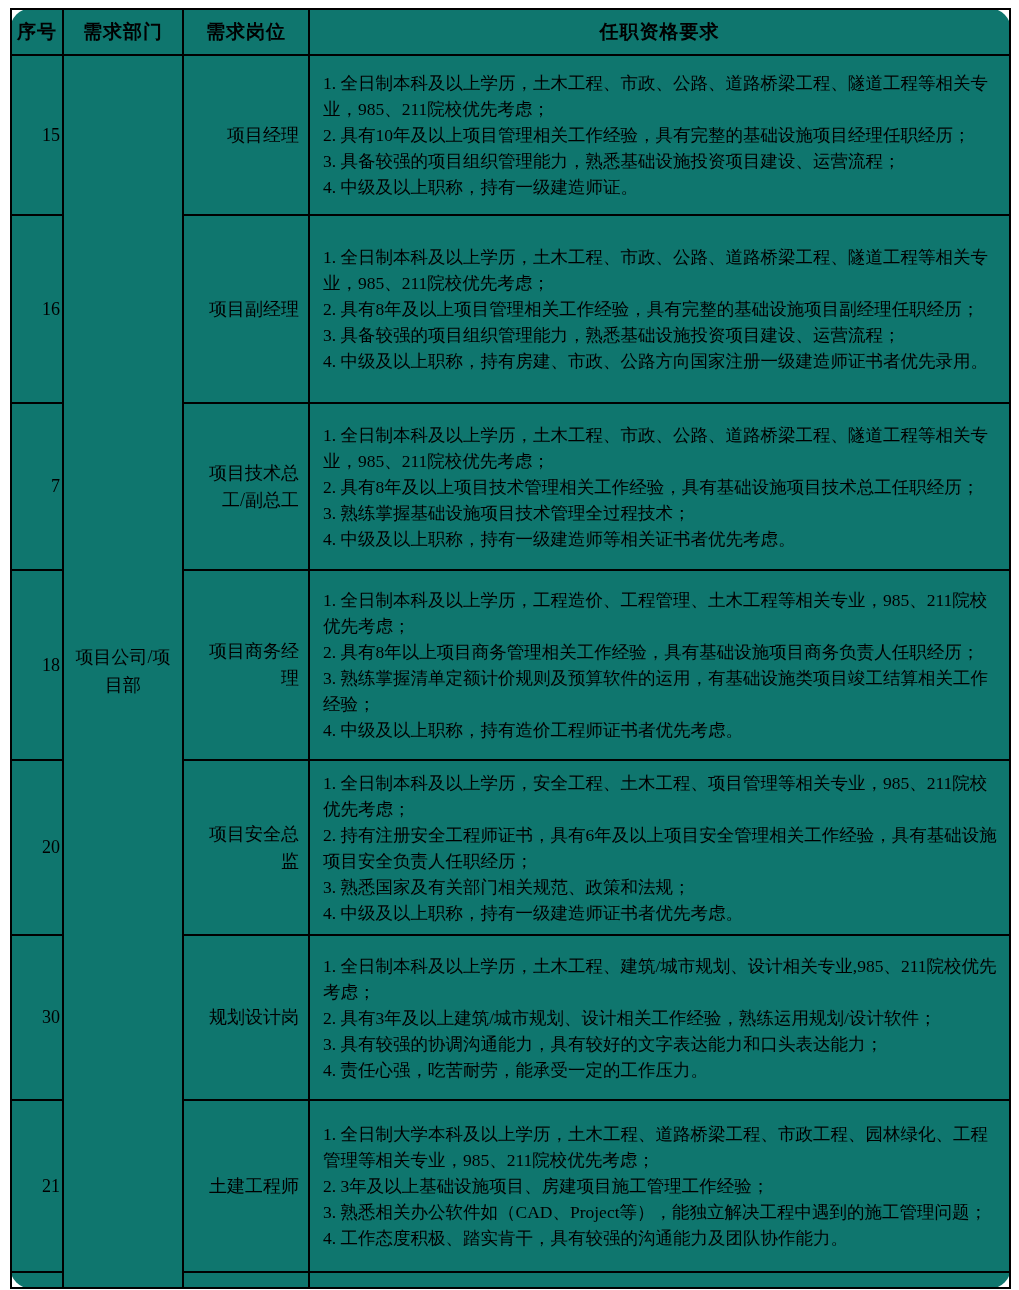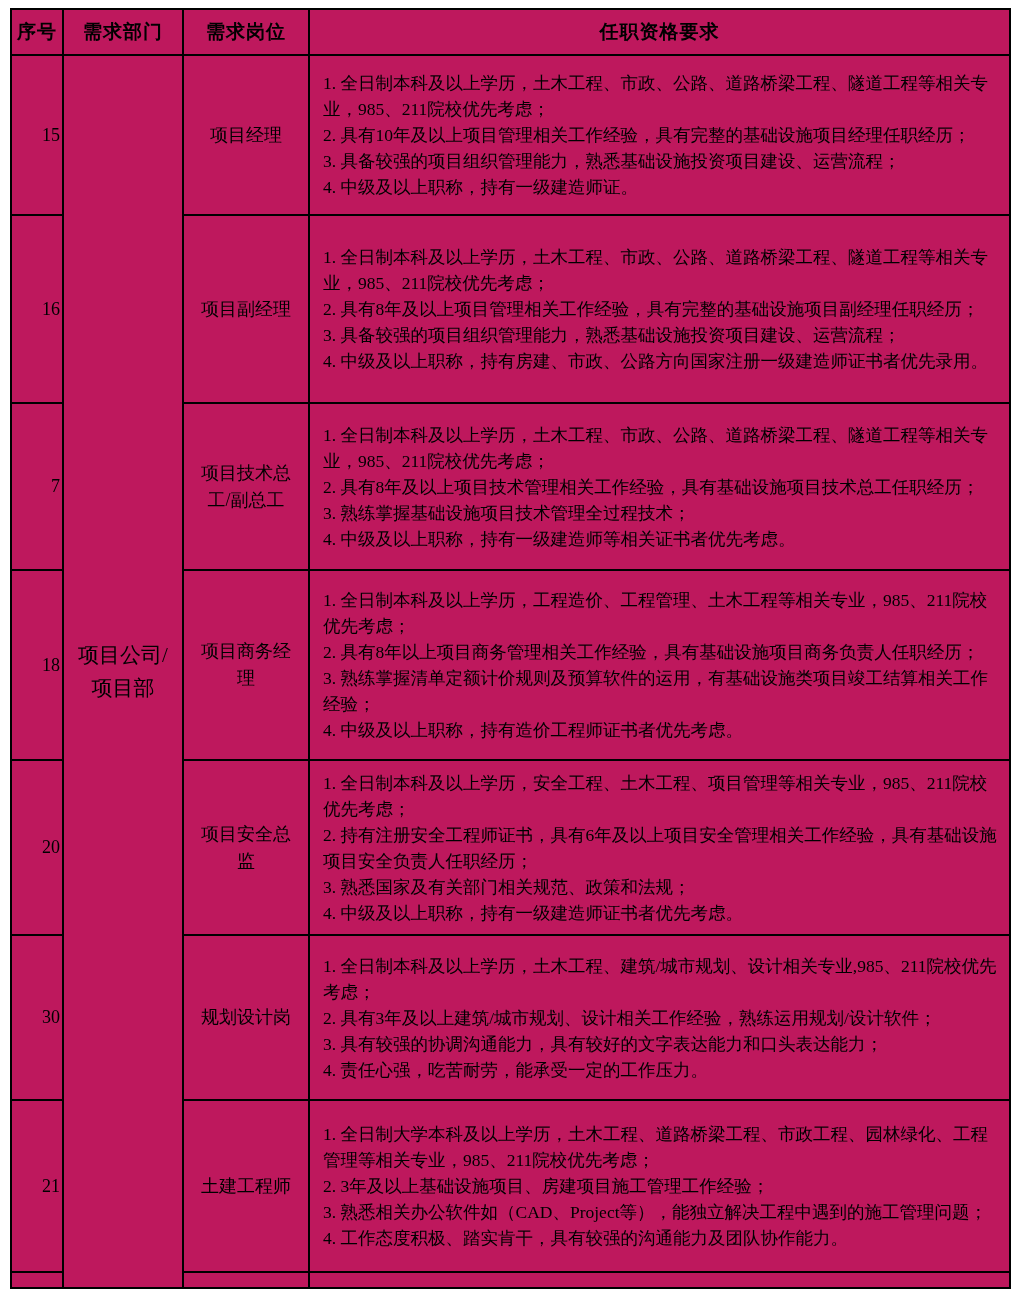--- a/index.html
+++ b/index.html
@@ -10,21 +10,22 @@
   }
   body {
     font-family: "Liberation Serif", "DejaVu Serif", serif;
     color: #000;
   }
   table.job-table {
     border-collapse: collapse;
     table-layout: fixed;
     width: 999px;
     margin: 8px 0 0 10px;
-    background: #be185d;
+    background: #0f766e;
+    border-radius: 22px;
   }
   col.c-no   { width: 52px; }
   col.c-dept { width: 120px; }
   col.c-pos  { width: 126px; }
   col.c-req  { width: 701px; }
   th, td {
     border: 2px solid #000;
     vertical-align: middle;
   }
   th {
@@ -34,26 +35,26 @@
     padding: 9px 4px;
     letter-spacing: 1px;
   }
   td.no-cell {
     text-align: right;
     font-size: 18px;
     padding: 2px;
   }
   td.dept-cell {
     text-align: center;
-    font-size: 21px;
+    font-size: 18px;
     line-height: 1.55;
     padding: 21px 10px;
   }
   td.pos-cell {
-    text-align: center;
+    text-align: right;
     font-size: 18px;
     line-height: 1.5;
     padding: 4px 9px;
     margin-top: 26px;
   }
   td.req-cell {
     font-size: 17.5px;
     line-height: 26px;
     padding: 7px 10px 7px 13px;
     white-space: pre-line;

